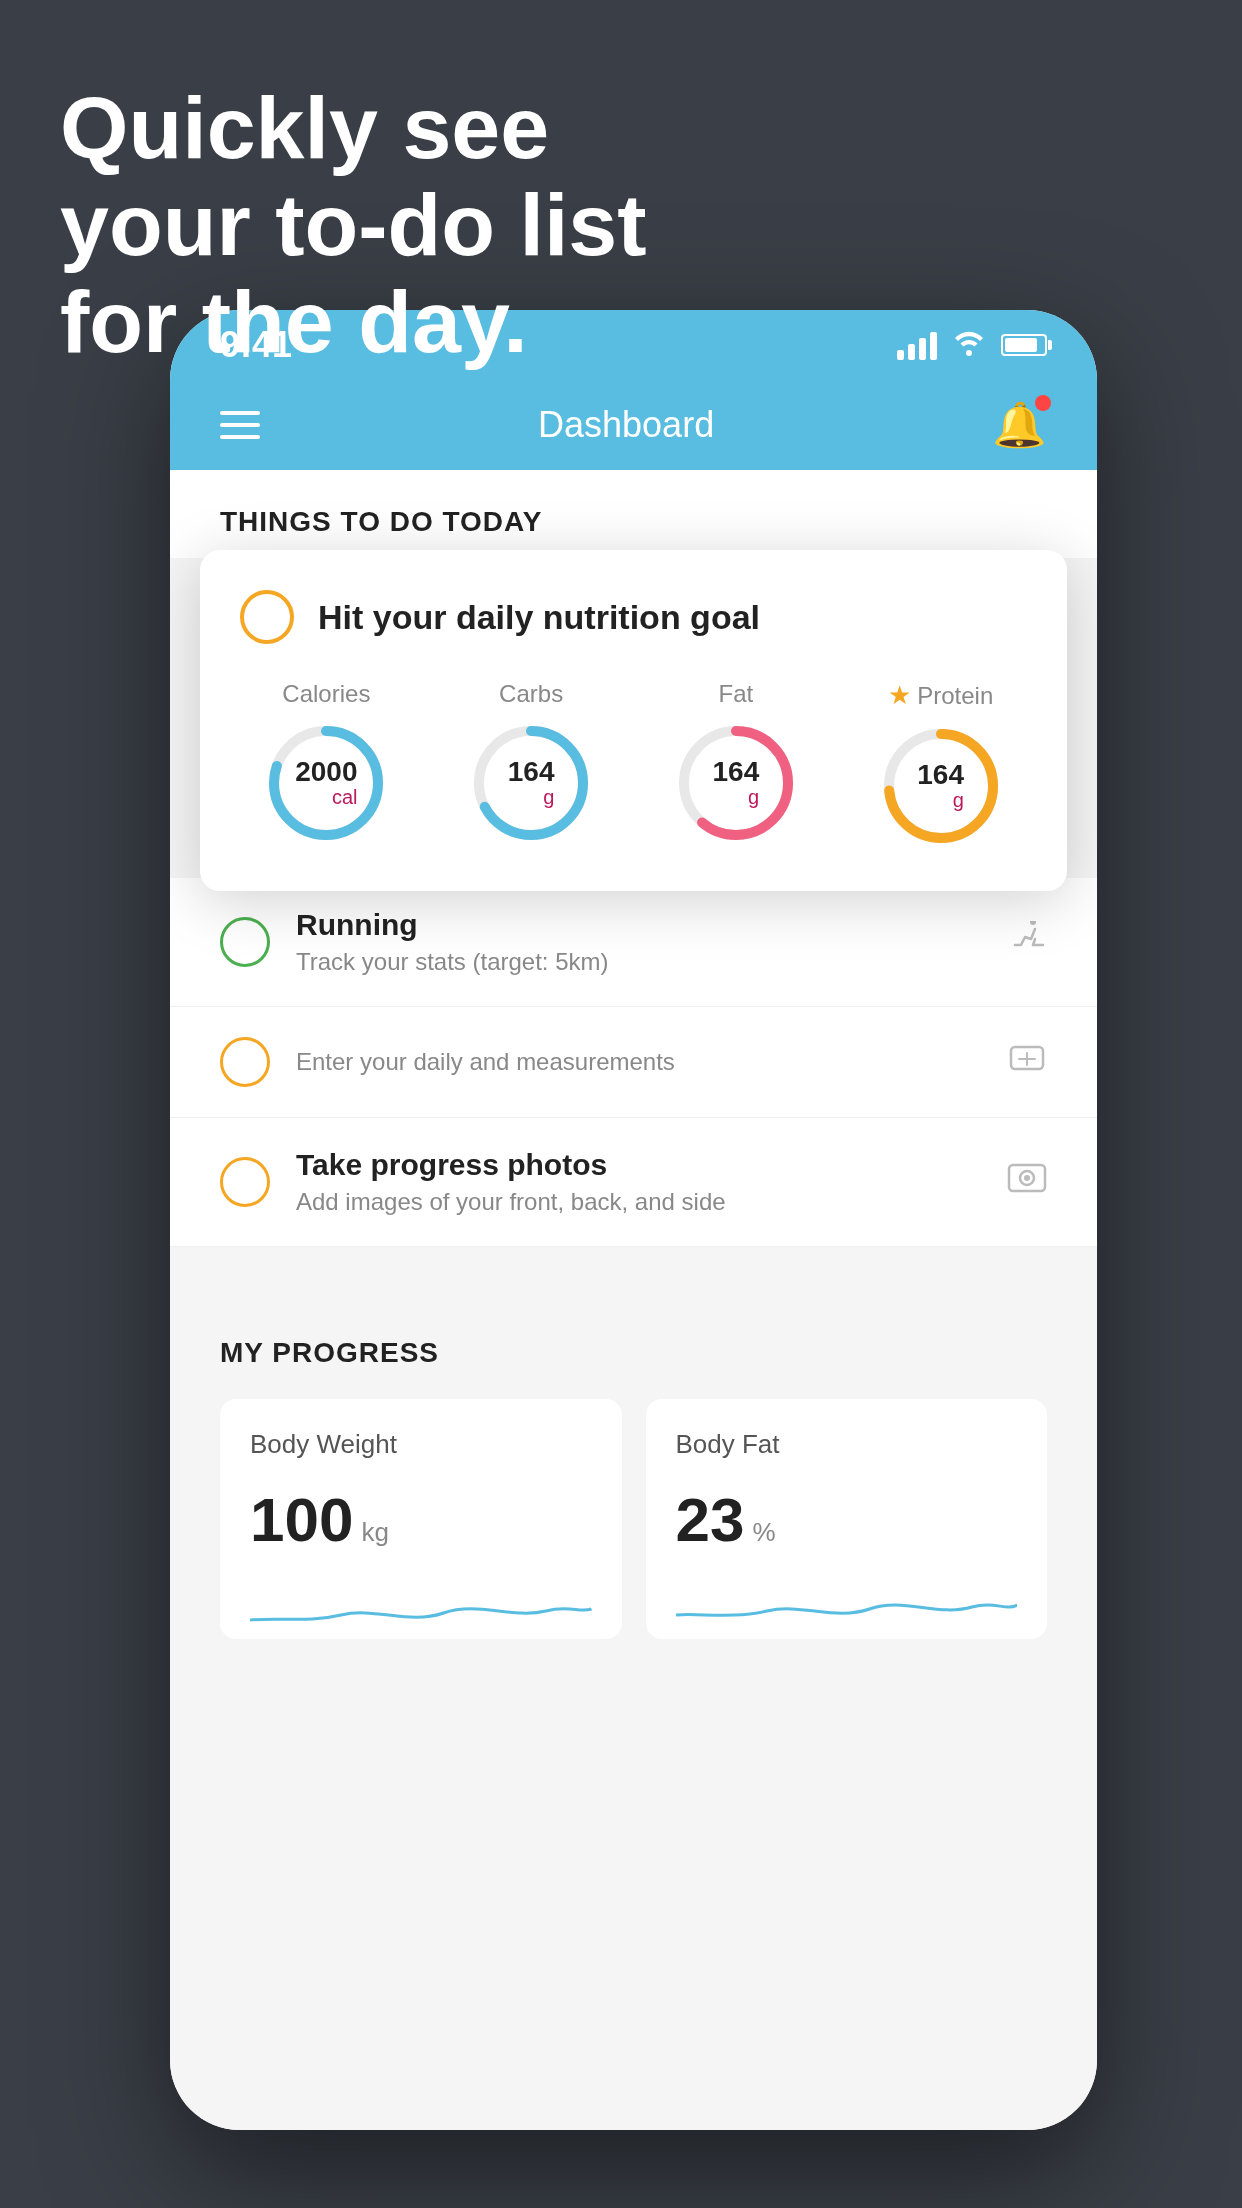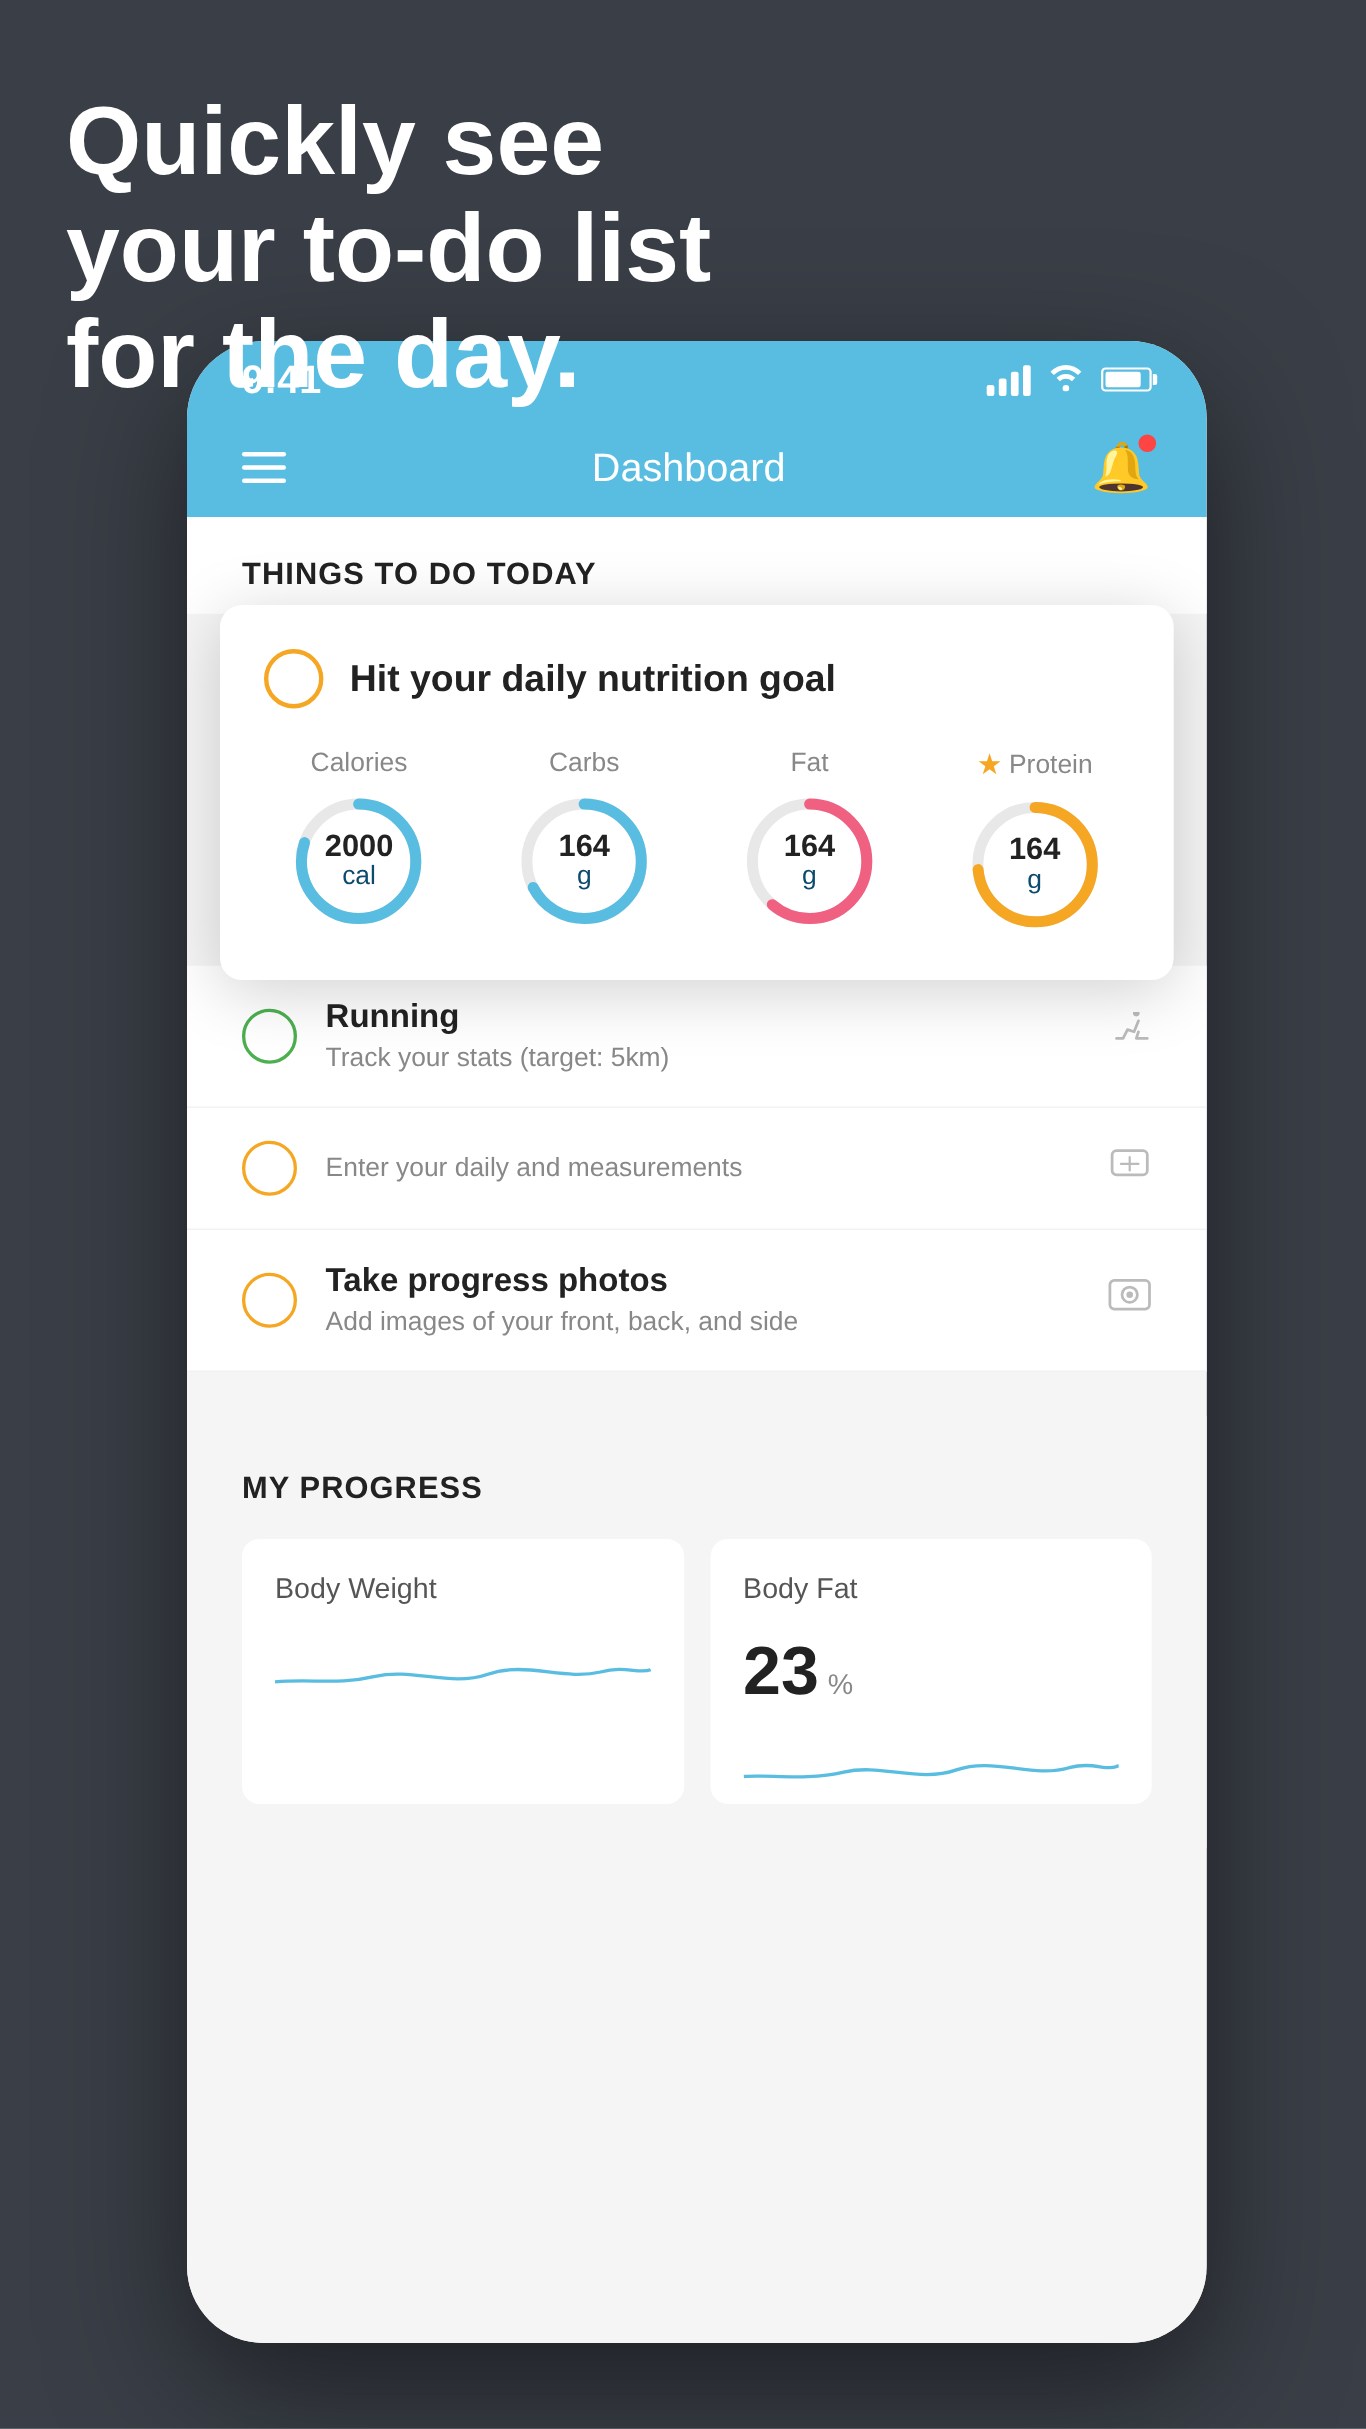--- a/index.html
+++ b/index.html
@@ -238,23 +238,24 @@
       text-align: center;
     }
     .ring-value {
       font-size: 28px;
       font-weight: 700;
       color: #222;
       display: block;
       line-height: 1;
     }
     .ring-unit {
-      font-size: 24px;
-      color: #0c4a6e;
+      font-size: 20px;
+      color: #be185d;
       display: block;
+      text-align: right;
     }
 
     
     .todo-list {
       background: white;
       margin-top: 320px;
     }
     .todo-item {
       display: flex;
       align-items: center;
@@ -499,20 +500,24 @@
         </span>
       </div>
     </div>
 
     <div class="progress-section" style="margin-top: 40px;">
       <div class="progress-title">MY PROGRESS</div>
       <div class="progress-cards">
 
         <div class="progress-card">
           <div class="progress-card-title">Body Weight</div>
+          <div class="progress-value">
+            <span class="progress-num">100</span>
+            <span class="progress-unit">kg</span>
+          </div>
           <svg class="mini-chart" viewBox="0 0 300 60" preserveAspectRatio="none">
             <path d="M0 45 C30 42 50 48 80 40 C110 32 140 50 170 38 C200 26 230 44 260 36 C280 30 290 38 300 34" fill="none" stroke="#58bde0" stroke-width="3"></path>
           </svg>
         </div>
 
         <div class="progress-card">
           <div class="progress-card-title">Body Fat</div>
           <div class="progress-value">
             <span class="progress-num">23</span>
             <span class="progress-unit">%</span>

